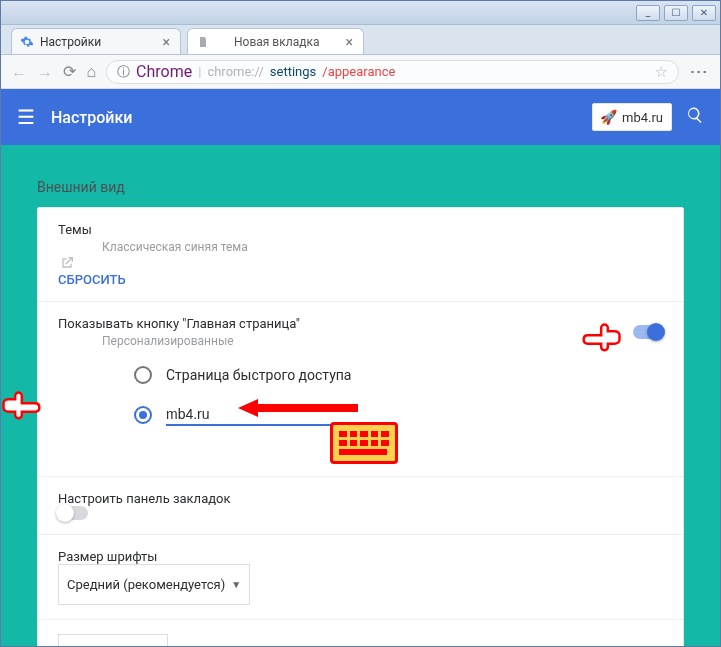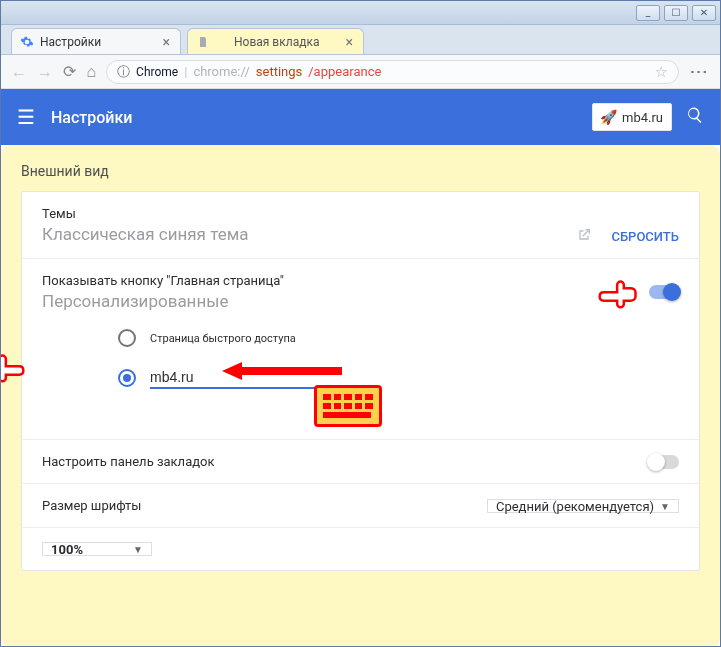--- a/index.html
+++ b/index.html
@@ -51,21 +51,21 @@
     border-bottom: none;
     border-radius: 6px 6px 0 0;
     display:flex;
     align-items:center;
     padding: 0 8px;
     margin-right: 6px;
     color:#333;
     gap:6px;
     font-size:12px;
   }
-  .tab.inactive { background:#fef9c3; color:#555;gap:24px;}
+  .tab.inactive { background:#ffffff; color:#555;gap:24px;}
   .tab .favicon { width:14px;height:14px;display:flex;align-items:center;justify-content:center;}
   .tab .tab-title { flex:1; white-space:nowrap; overflow:hidden; text-overflow:ellipsis;}
   .tab .close-x { color:#777;font-size:14px;cursor:pointer;padding:0 2px;}
   
   .addrbar {
     height: 34px;
     background:#f6f7f9;
     display:flex;
     align-items:center;
     gap:10px;
@@ -80,22 +80,22 @@
     border:1px solid #d9dde2;
     border-radius:12px;
     display:flex;
     align-items:center;
     padding:0 10px;
     gap:6px;
     color:#777;
     font-size:13px;
     background:#fbfcfd;
   }
-  .omnibox .secure { color:#0f172a;font-size:12px;}
-  .omnibox .path-bold {color:#c2410c;}
+  .omnibox .secure { color:#701a75;font-size:16px;}
+  .omnibox .path-bold {color:#0c4a6e;}
   .star {color:#bbb;font-size:15px;margin-left:auto;cursor:pointer;}
   .menu-dots {color:#777;font-size:18px;cursor:pointer;letter-spacing:-1px;writing-mode:vertical-rl;}
   
   .blue-header {
     height: 56px;
     background:#3a6fdc;
     display:flex;
     align-items:center;
     padding:0 16px;
     color:#fff;
@@ -109,37 +109,38 @@
     border-radius:2px;
     display:flex;align-items:center;
     padding:0 8px;
     font-size:13px;
     gap:4px;
     border:1px solid #e4e5e9;
   }
   .badge .badge-ico{font-size:14px;}
   .search-ico {color:#fff;font-size:18px;cursor:pointer;}
   
-  .content { background:#fef9c3; height: calc(647px - 24px - 30px - 34px - 56px); overflow:auto; padding: 0; border-radius: 9px;}
+  .content { background:#14b8a6; height: calc(647px - 24px - 30px - 34px - 56px); overflow:auto; padding: 16px;}
   .section-label { padding:18px 20px 12px 20px; color:#4e5054; font-size:14px;}
   .card {
     background:#fff;
     margin:0 20px;
     border:1px solid #e4e5e9;
     border-radius:2px;
   }
   .row {
     display:flex;
-    align-items:flex-end;
+    align-items:flex-start;
     padding:14px 20px;
     border-top:1px solid #eceef2;
+    flex-direction:column;
   }
   .row:first-child{border-top:none;}
   .row-text { flex:1; color:#2c2d31;}
-  .row-text .sub { color:#9a9ca1; font-size:17px; margin-top:3px;}
+  .row-text .sub { color:#9a9ca1; font-size:12px; margin-top:3px;margin-left:44px;}
   .ext-link {
     width:18px;height:18px;color:#bbc0c7;font-size:16px;
     display:flex;align-items:center;justify-content:center;
     margin-right:18px;
     cursor:pointer;
   }
   .reset-btn { color:#3a6fdc; font-weight:500; font-size:13px; cursor:pointer;}
   .toggle {
     width:30px;height:14px;border-radius:7px;position:relative;cursor:pointer;
   }
@@ -156,30 +157,30 @@
     width:42px;height:30px;
     pointer-events:none;
     z-index:5;
   }
   .radio-row {
     display:flex;align-items:center;padding:10px 20px 10px 76px;
   }
   .radio { width:18px;height:18px;border:2px solid #757575;border-radius:50%;margin-right:14px;display:flex;align-items:center;justify-content:center;cursor:pointer;flex-shrink:0;}
   .radio.selected {border-color:#3a6fdc;}
   .radio.selected::after{content:'';width:8px;height:8px;border-radius:50%;background:#3a6fdc;}
-  .radio-label {color:#2c2d31;font-size:11px;}
+  .radio-label {color:#2c2d31;font-size:14px;}
   .url-input {
     border:none;border-bottom:2px solid #3a6fdc;
     font-size:14px;color:#2c2d31;
     outline:none;background:transparent;
     width:220px;padding:2px 0;
   }
   .homebtn-block { position:relative; padding-bottom:10px;}
   .select-box {
-    height:14px;min-width:180px;
+    height:41px;min-width:180px;
     border:1px solid #dcdee3;
     display:flex;align-items:center;
     padding:0 8px;
     color:#2c2d31;font-size:13px;
     gap:6px;
     cursor:pointer;justify-content:space-between;
   }
   .select-box .caret{color:#666;font-size:10px;}
   .arrow-right {
     display:inline-block;color:#666;font-size:12px;

